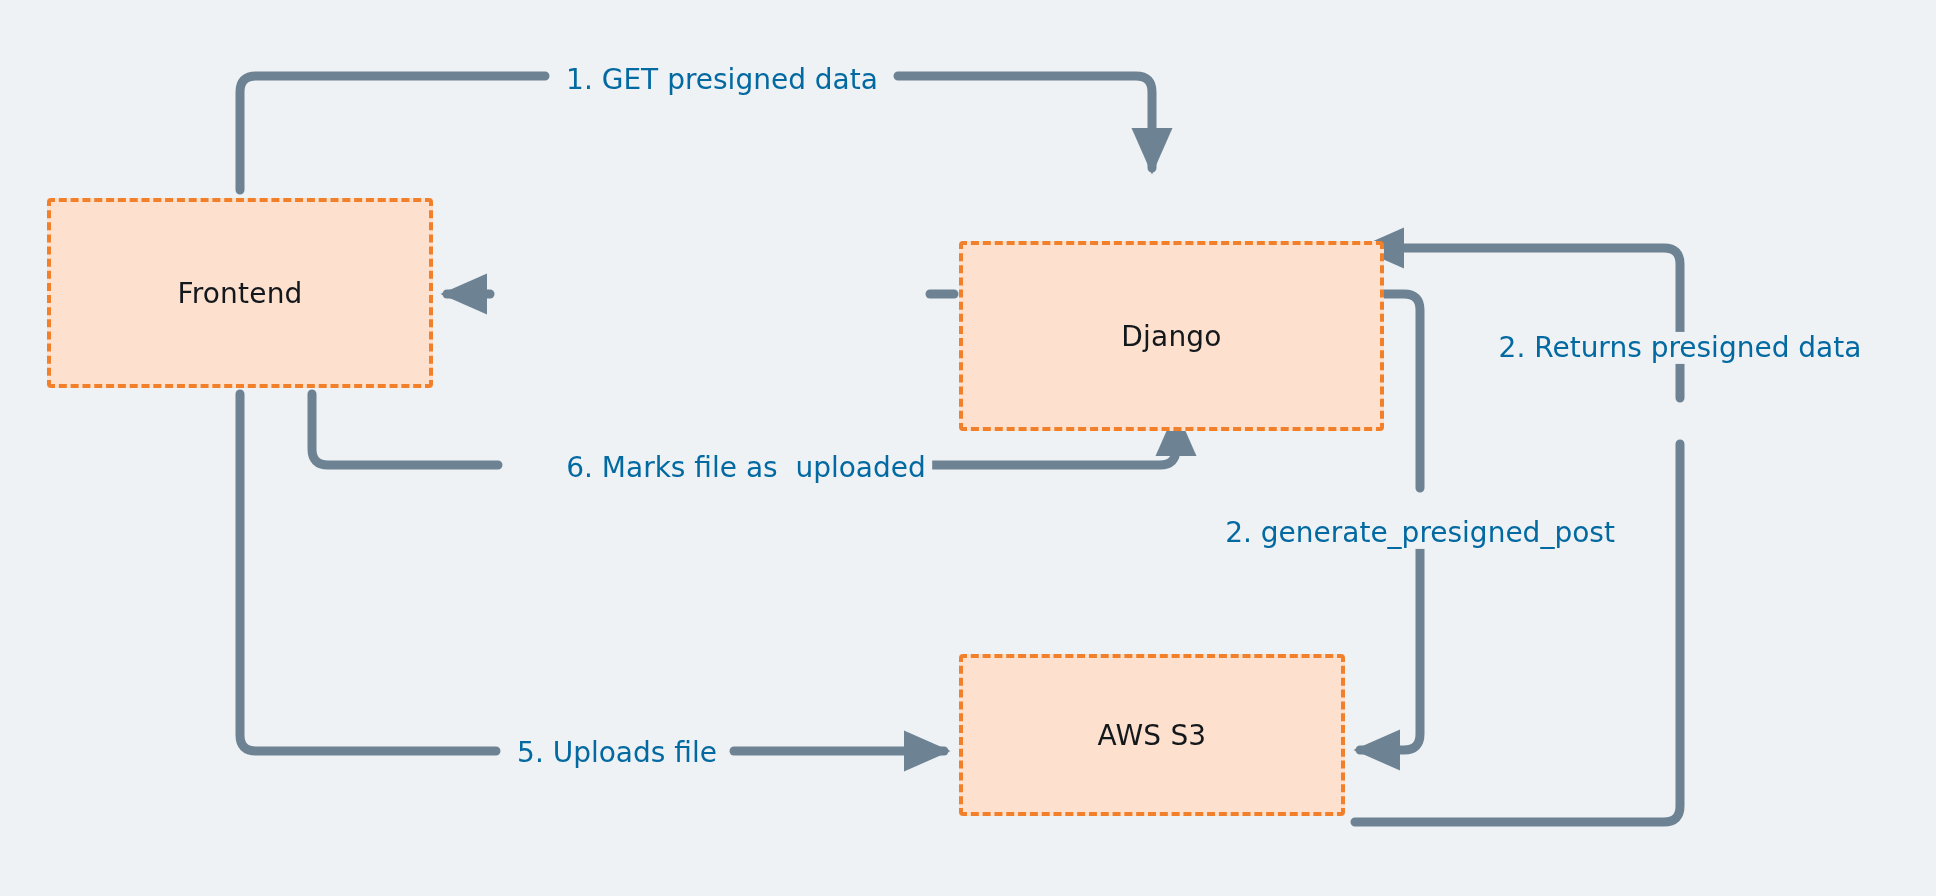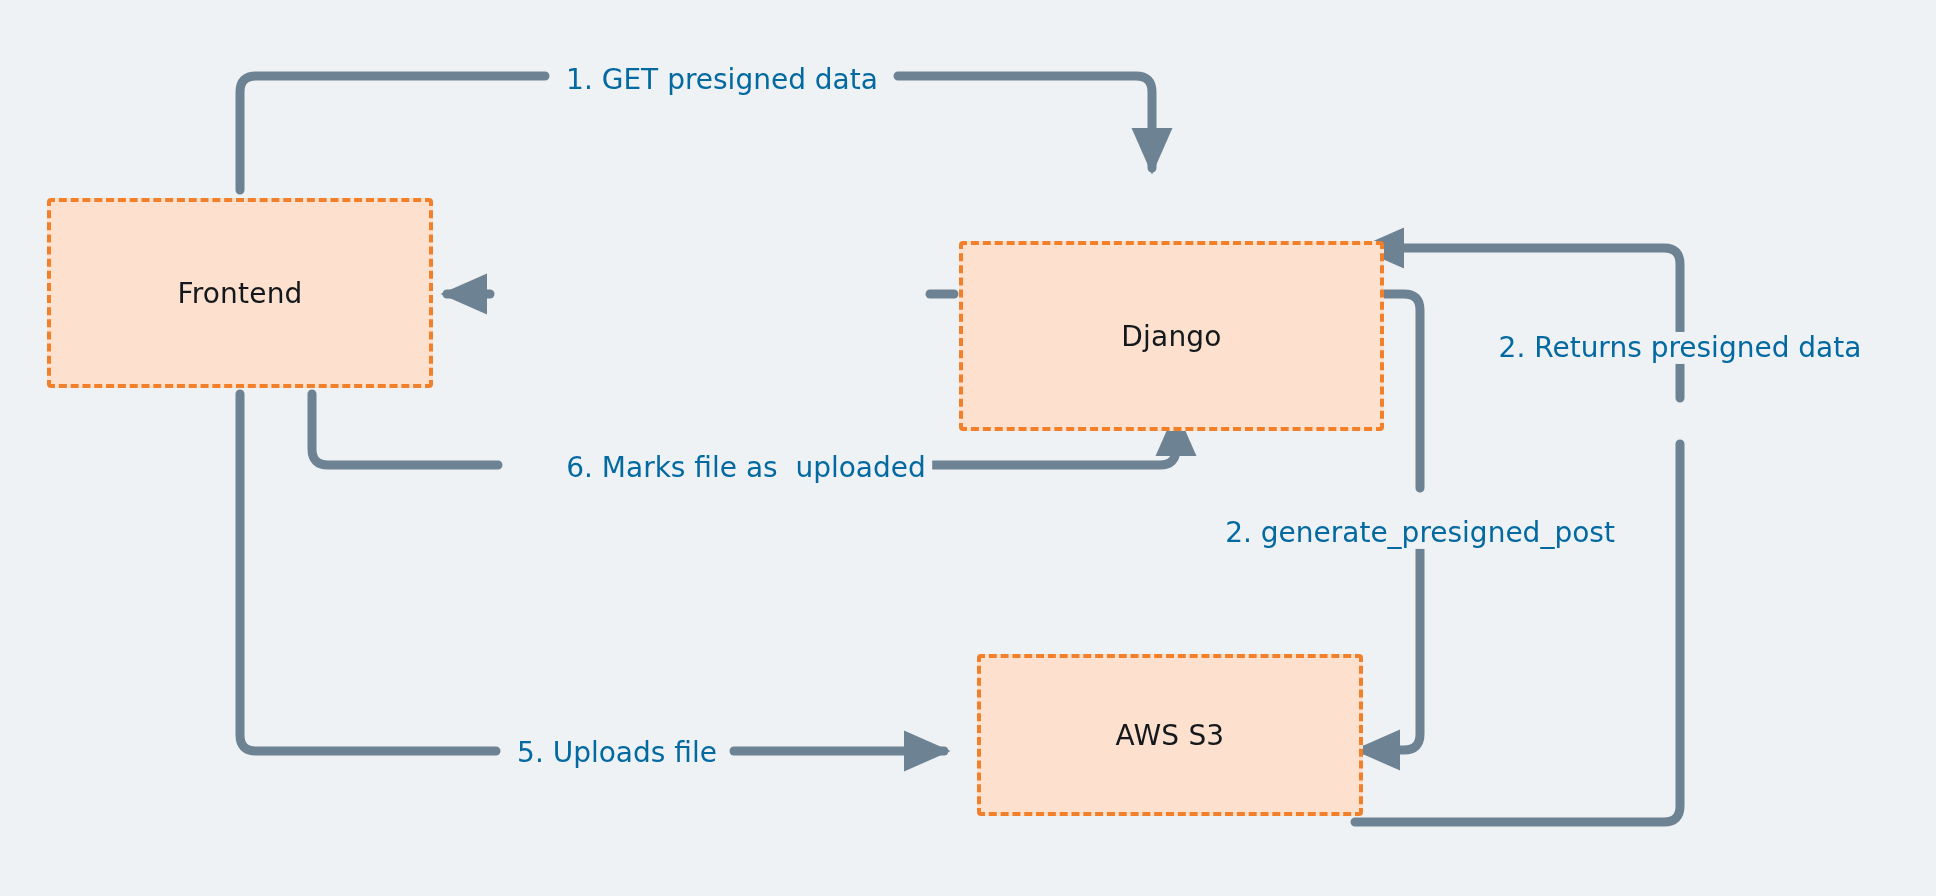--- a/index.html
+++ b/index.html
@@ -91,21 +91,21 @@
   </svg>
 
   <div class="node" style="left:47px; top:198px; width:386px; height:190px;">
     <span class="node-label">Frontend</span>
   </div>
 
   <div class="node" style="left:959px; top:198px; width:425px; height:190px;margin-top:43px;">
     <span class="node-label">Django</span>
   </div>
 
-  <div class="node" style="left:959px; top:654px; width:386px; height:162px;margin-left:18px;">
+  <div class="node" style="left:959px; top:654px; width:386px; height:162px;">
     <span class="node-label">AWS S3</span>
   </div>
 
   <div class="edge-label" style="left:722px; top:80px;">1. GET presigned data</div>
 
   <div class="edge-label" style="left:1420px; top:513px;margin-top:20px;">2. generate_presigned_post</div>
 
   <div class="edge-label" style="left:1680px; top:348px;">2. Returns presigned data</div>
 
 

